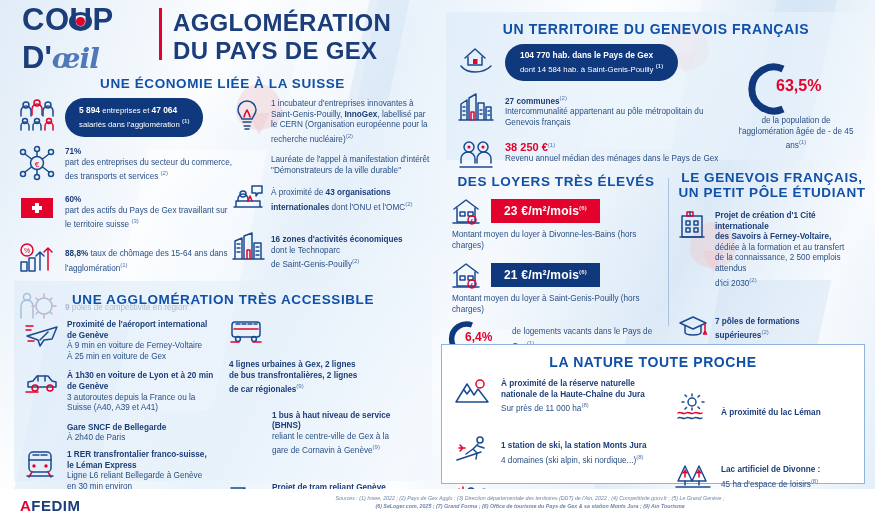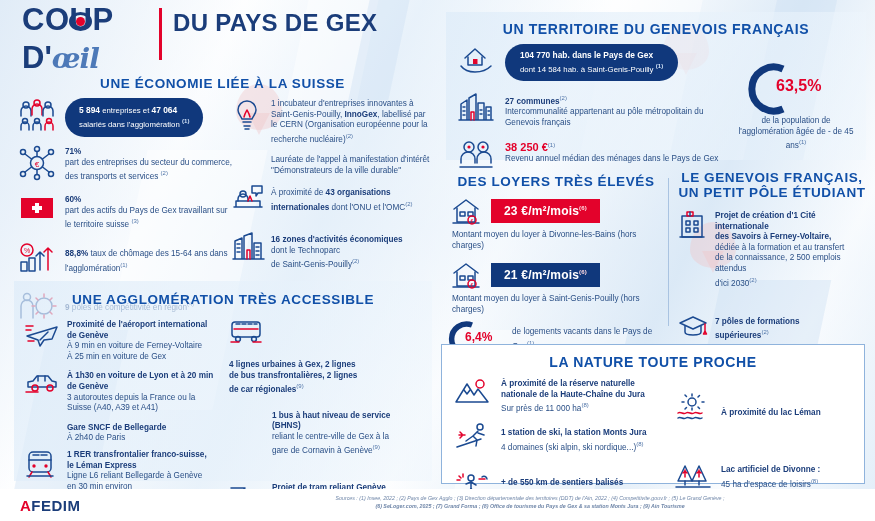--- a/index.html
+++ b/index.html
@@ -112,20 +112,21 @@
     <div class="logo">
       <div class="l1">COUP</div>
       <div class="eyeout"></div>
       <div class="eyedot"></div>
       <div class="l2">
         <span>D'</span><span class="oeil">œil</span>
       </div>
     </div>
     <div class="divider"></div>
     <div class="maintitle">
+      <div>AGGLOMÉRATION</div>
       <div>DU PAYS DE GEX</div>
     </div>
   </div>
 
   <div class="panel" style="left:10px;top:70px;width:425px;height:200px;">
     <div class="panel-title" style="margin-top:6px;">UNE ÉCONOMIE LIÉE À LA SUISSE</div>
 
     <div style="position:absolute;left:8px;top:28px;width:215px;">
       <div class="row" style="margin-bottom:8px;">
         <div class="ico">
@@ -507,21 +508,21 @@
         <div class="ico" style="width:30px;height:1px;"></div>
         <div class="txt"><b>+ de 80 formations post-bac</b><br>(construction durable, tourisme,<br>agroalimentaire...)<span class="sup">(7)</span></div>
       </div>
     </div>
   </div>
 
   <div class="panel bordered" style="left:441px;top:344px;width:424px;height:140px;">
     <div class="panel-title" style="margin-top:9px;font-size:14px;">LA NATURE TOUTE PROCHE</div>
 
     <div style="position:absolute;left:12px;top:33px;width:210px;">
-      <div class="row" style="margin-bottom:4px;">
+      <div class="row" style="margin-bottom:17px;">
         <div class="ico" style="width:40px;">
           <svg width="38" height="28" viewBox="0 0 38 28">
             <path class="st" d="M2 24L13 6l7 11 4-6 10 13z"></path>
             <circle class="sr" cx="26" cy="6" r="4"></circle>
             <path class="st" d="M10 12l3 4 3-4"></path>
           </svg>
         </div>
         <div class="txt"><b>À proximité de la réserve naturelle<br>nationale de la Haute-Chaîne du Jura</b><br>Sur près de 11 000 ha<span class="sup">(8)</span></div>
       </div>
 

